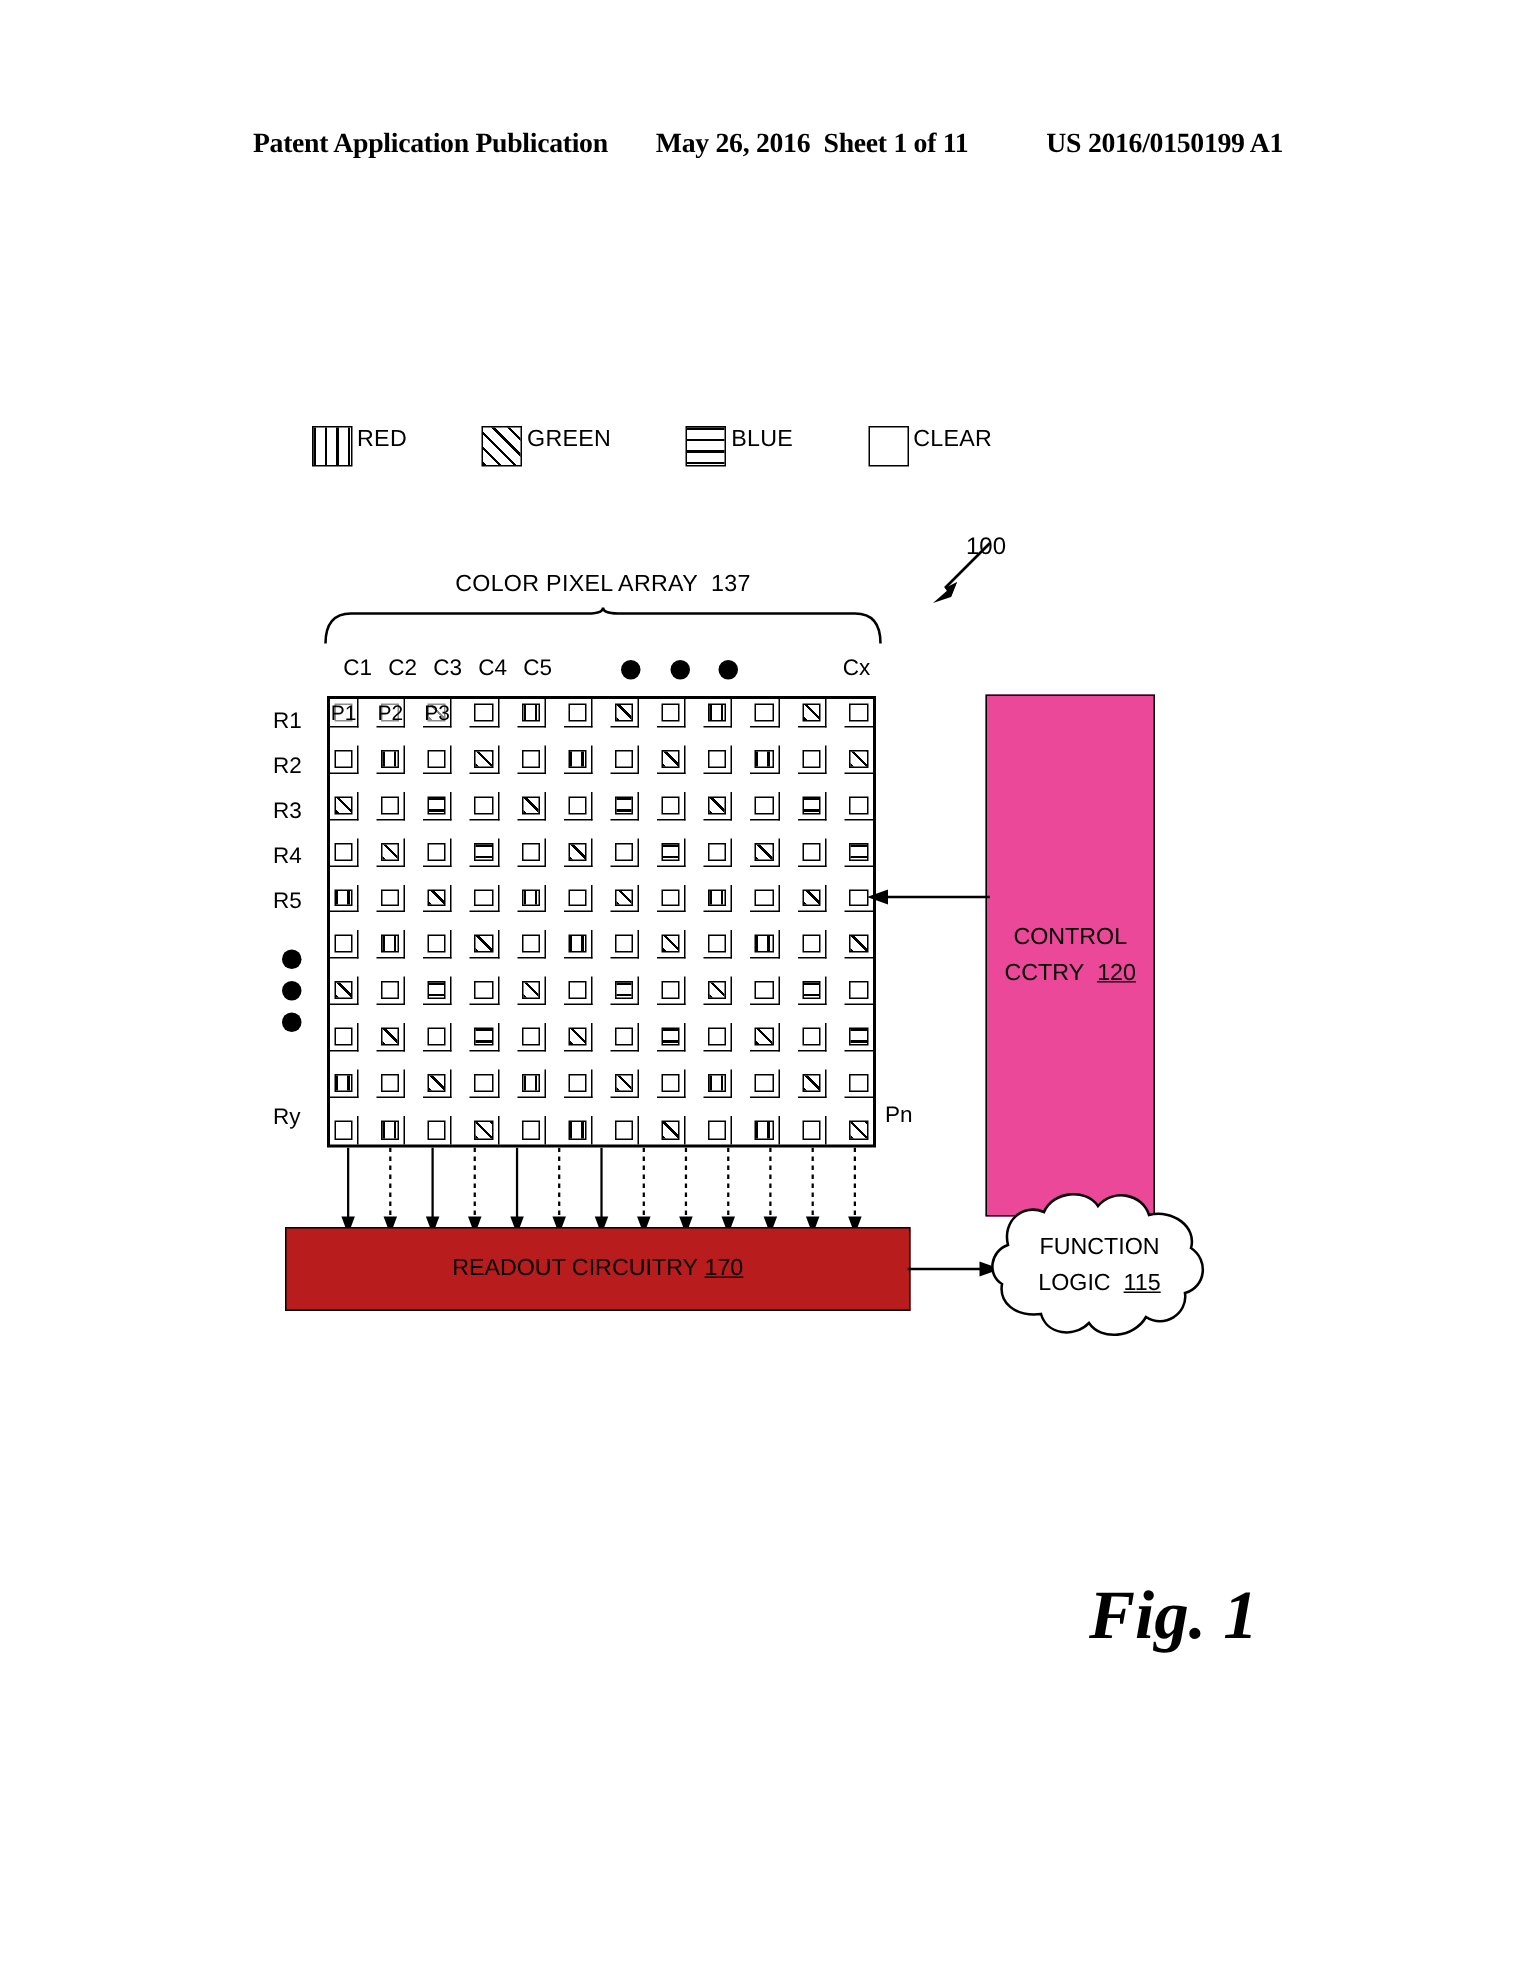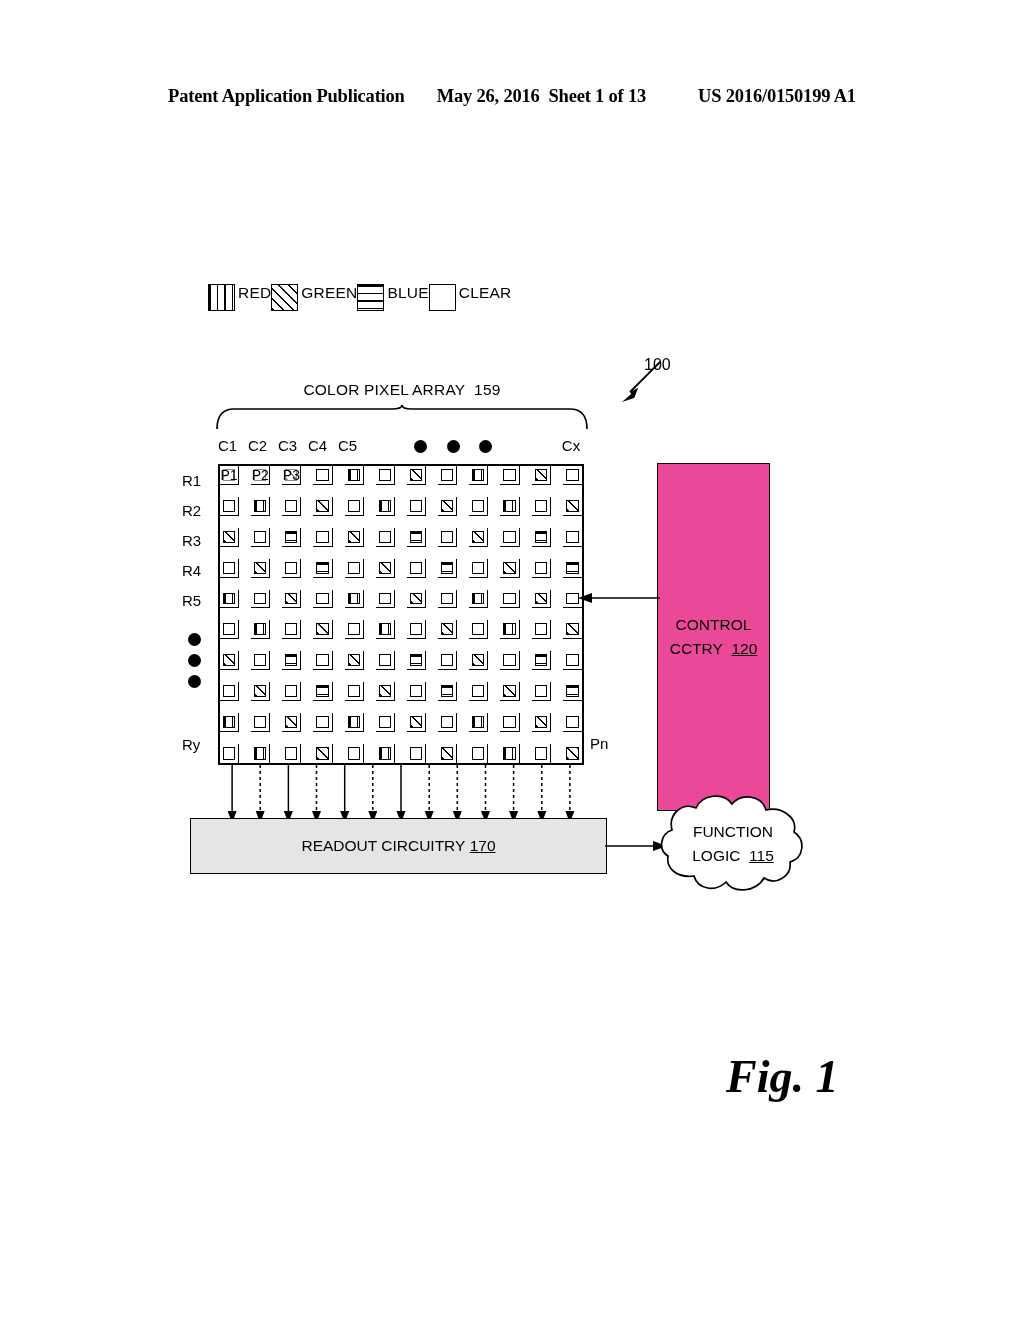--- a/index.html
+++ b/index.html
@@ -36,21 +36,21 @@
   
   #legend {
     position: absolute;
     top: 284px;
     left: 208px;
     display: flex;
     align-items: center;
     font-size: 15.5px;
   }
   .legend-item { display: flex; }
-  .legend-item + .legend-item { }
+  .legend-item + .legend-item { margin-left: 50px; }
   .legend-swatch {
     width: 27px;
     height: 27px;
     border: 1.6px solid #000;
     margin-right: 3px;
     background-color: #fff;
   }
   .legend-label { font-size: 15.5px; letter-spacing: 0.2px; }
 
   
@@ -113,21 +113,21 @@
     position: absolute;
     top: 437px;
     left: 218px;
     width: 368px;
     height: 20px;
     font-size: 15px;
   }
   #col-labels .clab {
     position: absolute;
     top: 0;
-    text-align: left;
+    text-align: right;
     width: 30px;
   }
   #col-dots {
     position: absolute;
     top: 3px;
     left: 196px;
     width: 78px;
     display: flex;
     justify-content: space-between;
     align-items: center;
@@ -259,21 +259,21 @@
     position: absolute;
     top: 818px;
     left: 190px;
     width: 417px;
     height: 56px;
     border: 1.6px solid #000;
     display: flex;
     align-items: center;
     justify-content: center;
     font-size: 15.5px;
-    background: #e5e5e5;
+    background: #b91c1c;
   }
   #readout-box .u { text-decoration: underline; }
 
   #readout-arrow {
     position: absolute;
     top: 838px;
     left: 605px;
     width: 62px;
     height: 16px;
   }
@@ -310,21 +310,21 @@
     margin-left: 36px;
   }
 </style>
 </head>
 <body>
 
 <div id="page-header">
   <span class="hdr-pub">Patent Application Publication</span>
   <span class="hdr-date">
     <span>May 26, 2016</span>&nbsp;
-    <span>Sheet 1 of 13</span>
+    <span>Sheet 1 of 11</span>
   </span>
   <span>US 2016/0150199 A1</span>
 </div>
 
 <div id="legend">
   <div class="legend-item">
     <span class="legend-swatch fill-red"></span>
     <span class="legend-label">RED</span>
   </div>
   <div class="legend-item">
@@ -343,21 +343,21 @@
 
 <div id="ref-100">100</div>
 <svg id="ref-100-arrow" viewBox="0 0 46 46">
   <line x1="44" y1="2" x2="14" y2="32" stroke="#000" stroke-width="1.8"></line>
   <polygon points="14,32 22,28 18,38" fill="#000"></polygon>
   <polygon points="6,42 22,28 18,38" fill="#000"></polygon>
 </svg>
 
 <div id="array-title">
   <span>COLOR PIXEL ARRAY</span>
-  &nbsp;<span>159</span>
+  &nbsp;<span>137</span>
 </div>
 <svg id="array-brace" viewBox="0 0 376 26" preserveAspectRatio="none">
   <path d="M 3 25 Q 3 5 20 5 L 178 5 Q 188 5 188 1 Q 188 5 198 5 L 356 5 Q 373 5 373 25" fill="none" stroke="#000" stroke-width="1.7"></path>
 </svg>
 
 <div id="col-labels">
   <span class="clab" style="left:0px">C1</span>
   <span class="clab" style="left:30px">C2</span>
   <span class="clab" style="left:60px">C3</span>
   <span class="clab" style="left:90px">C4</span>

